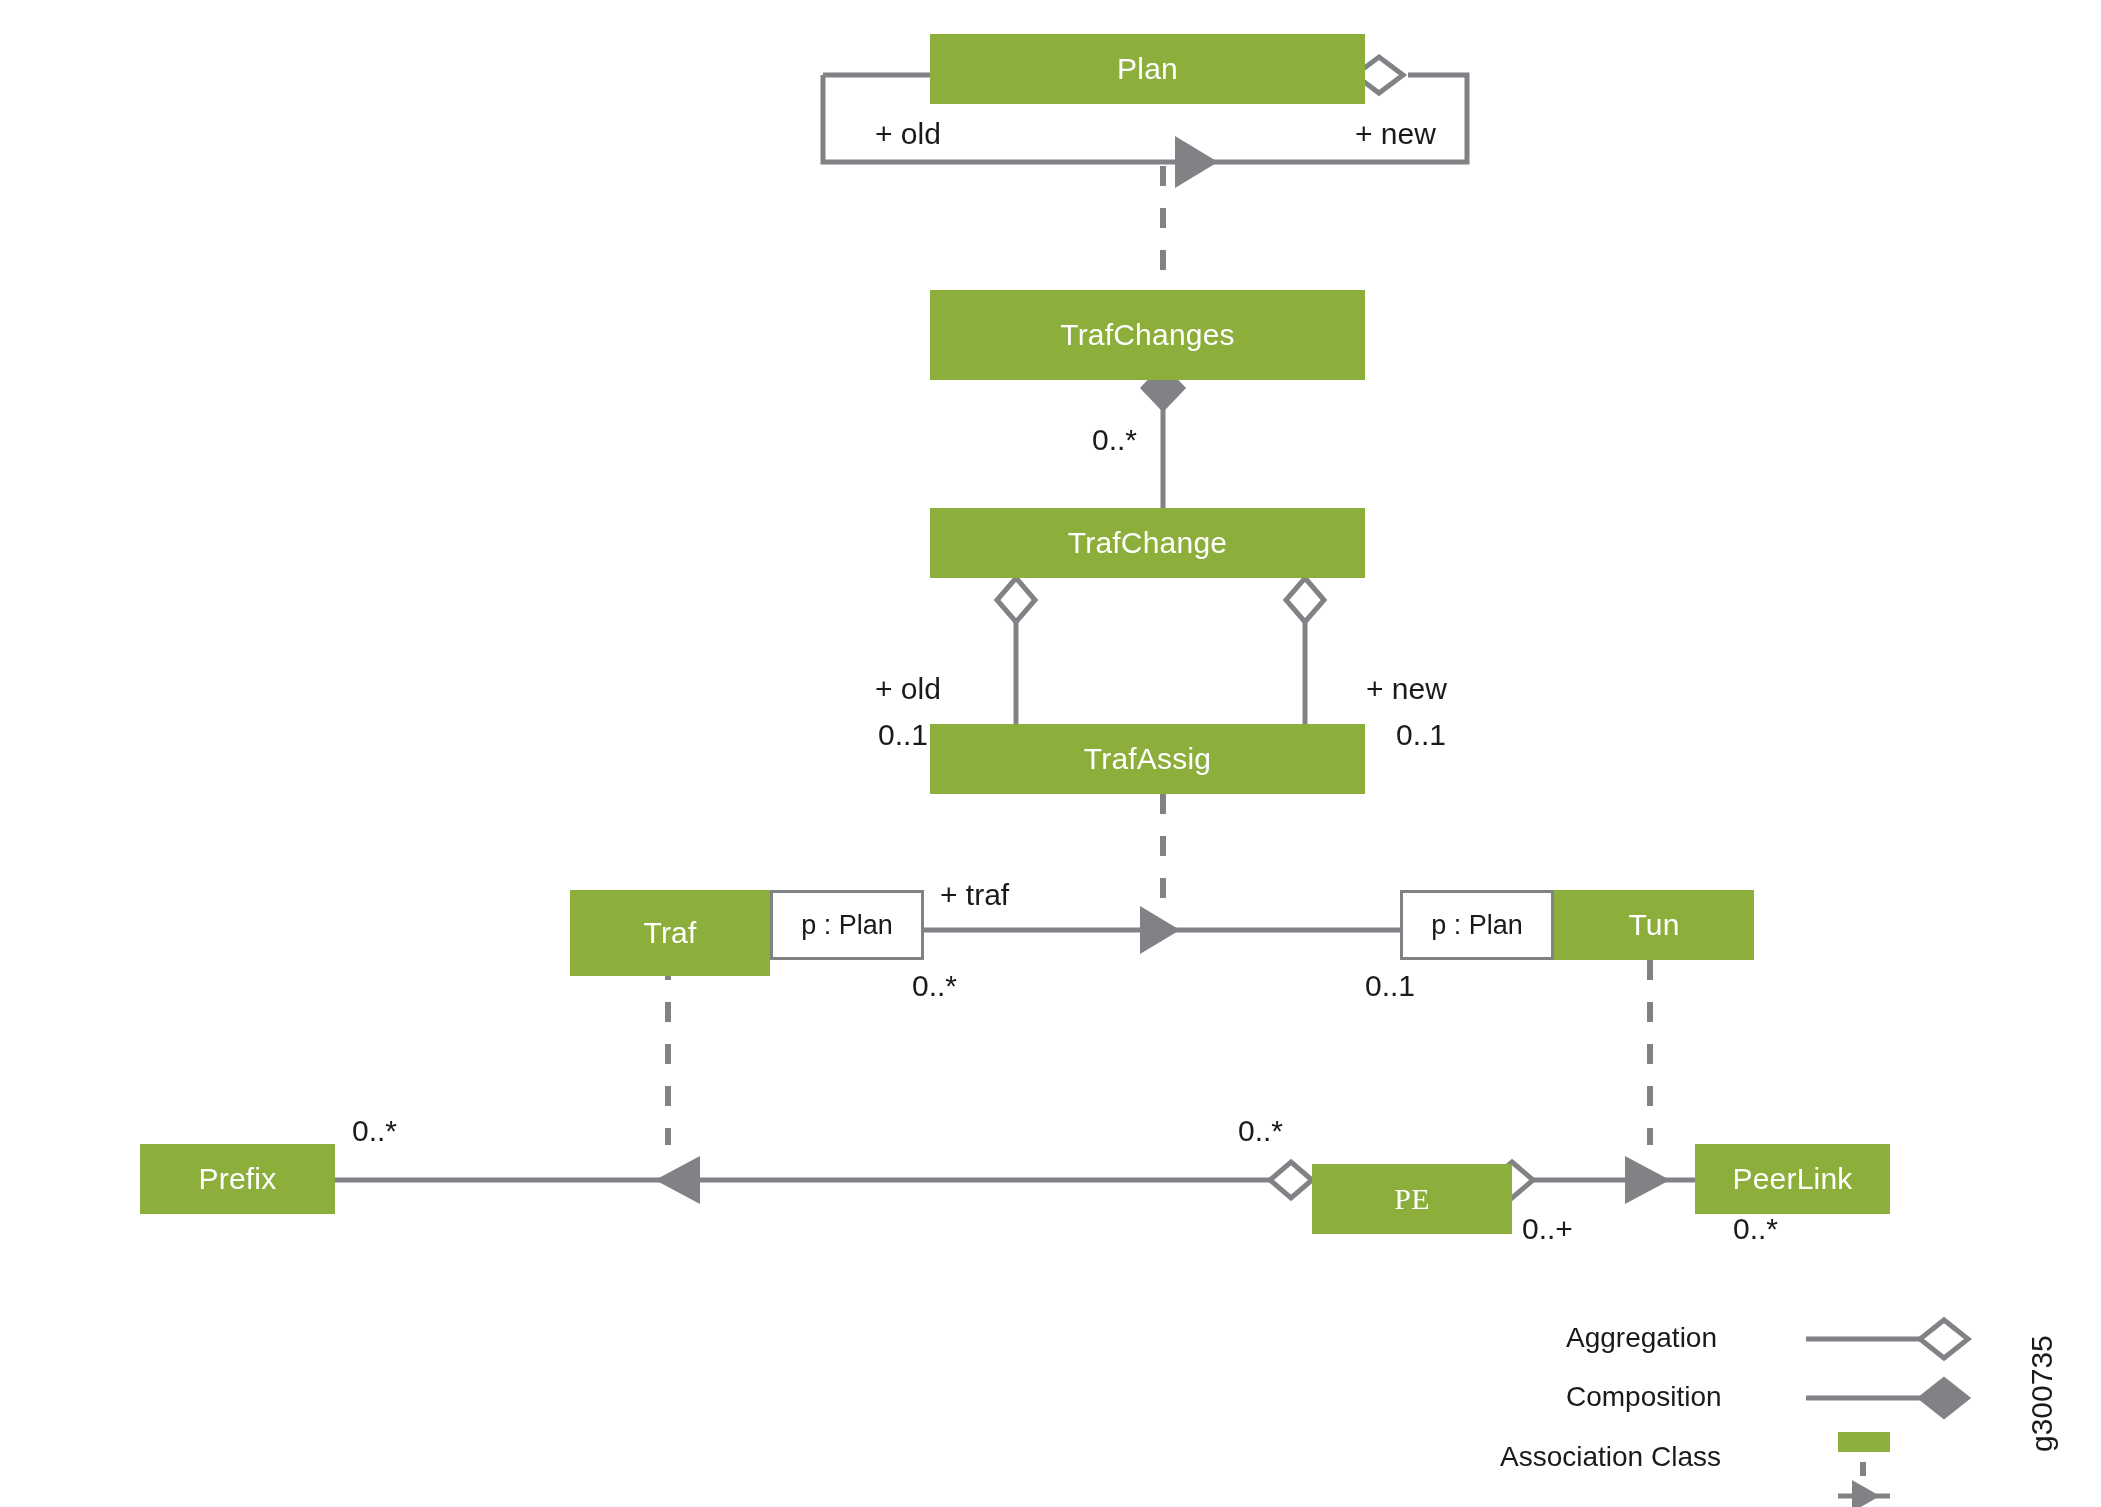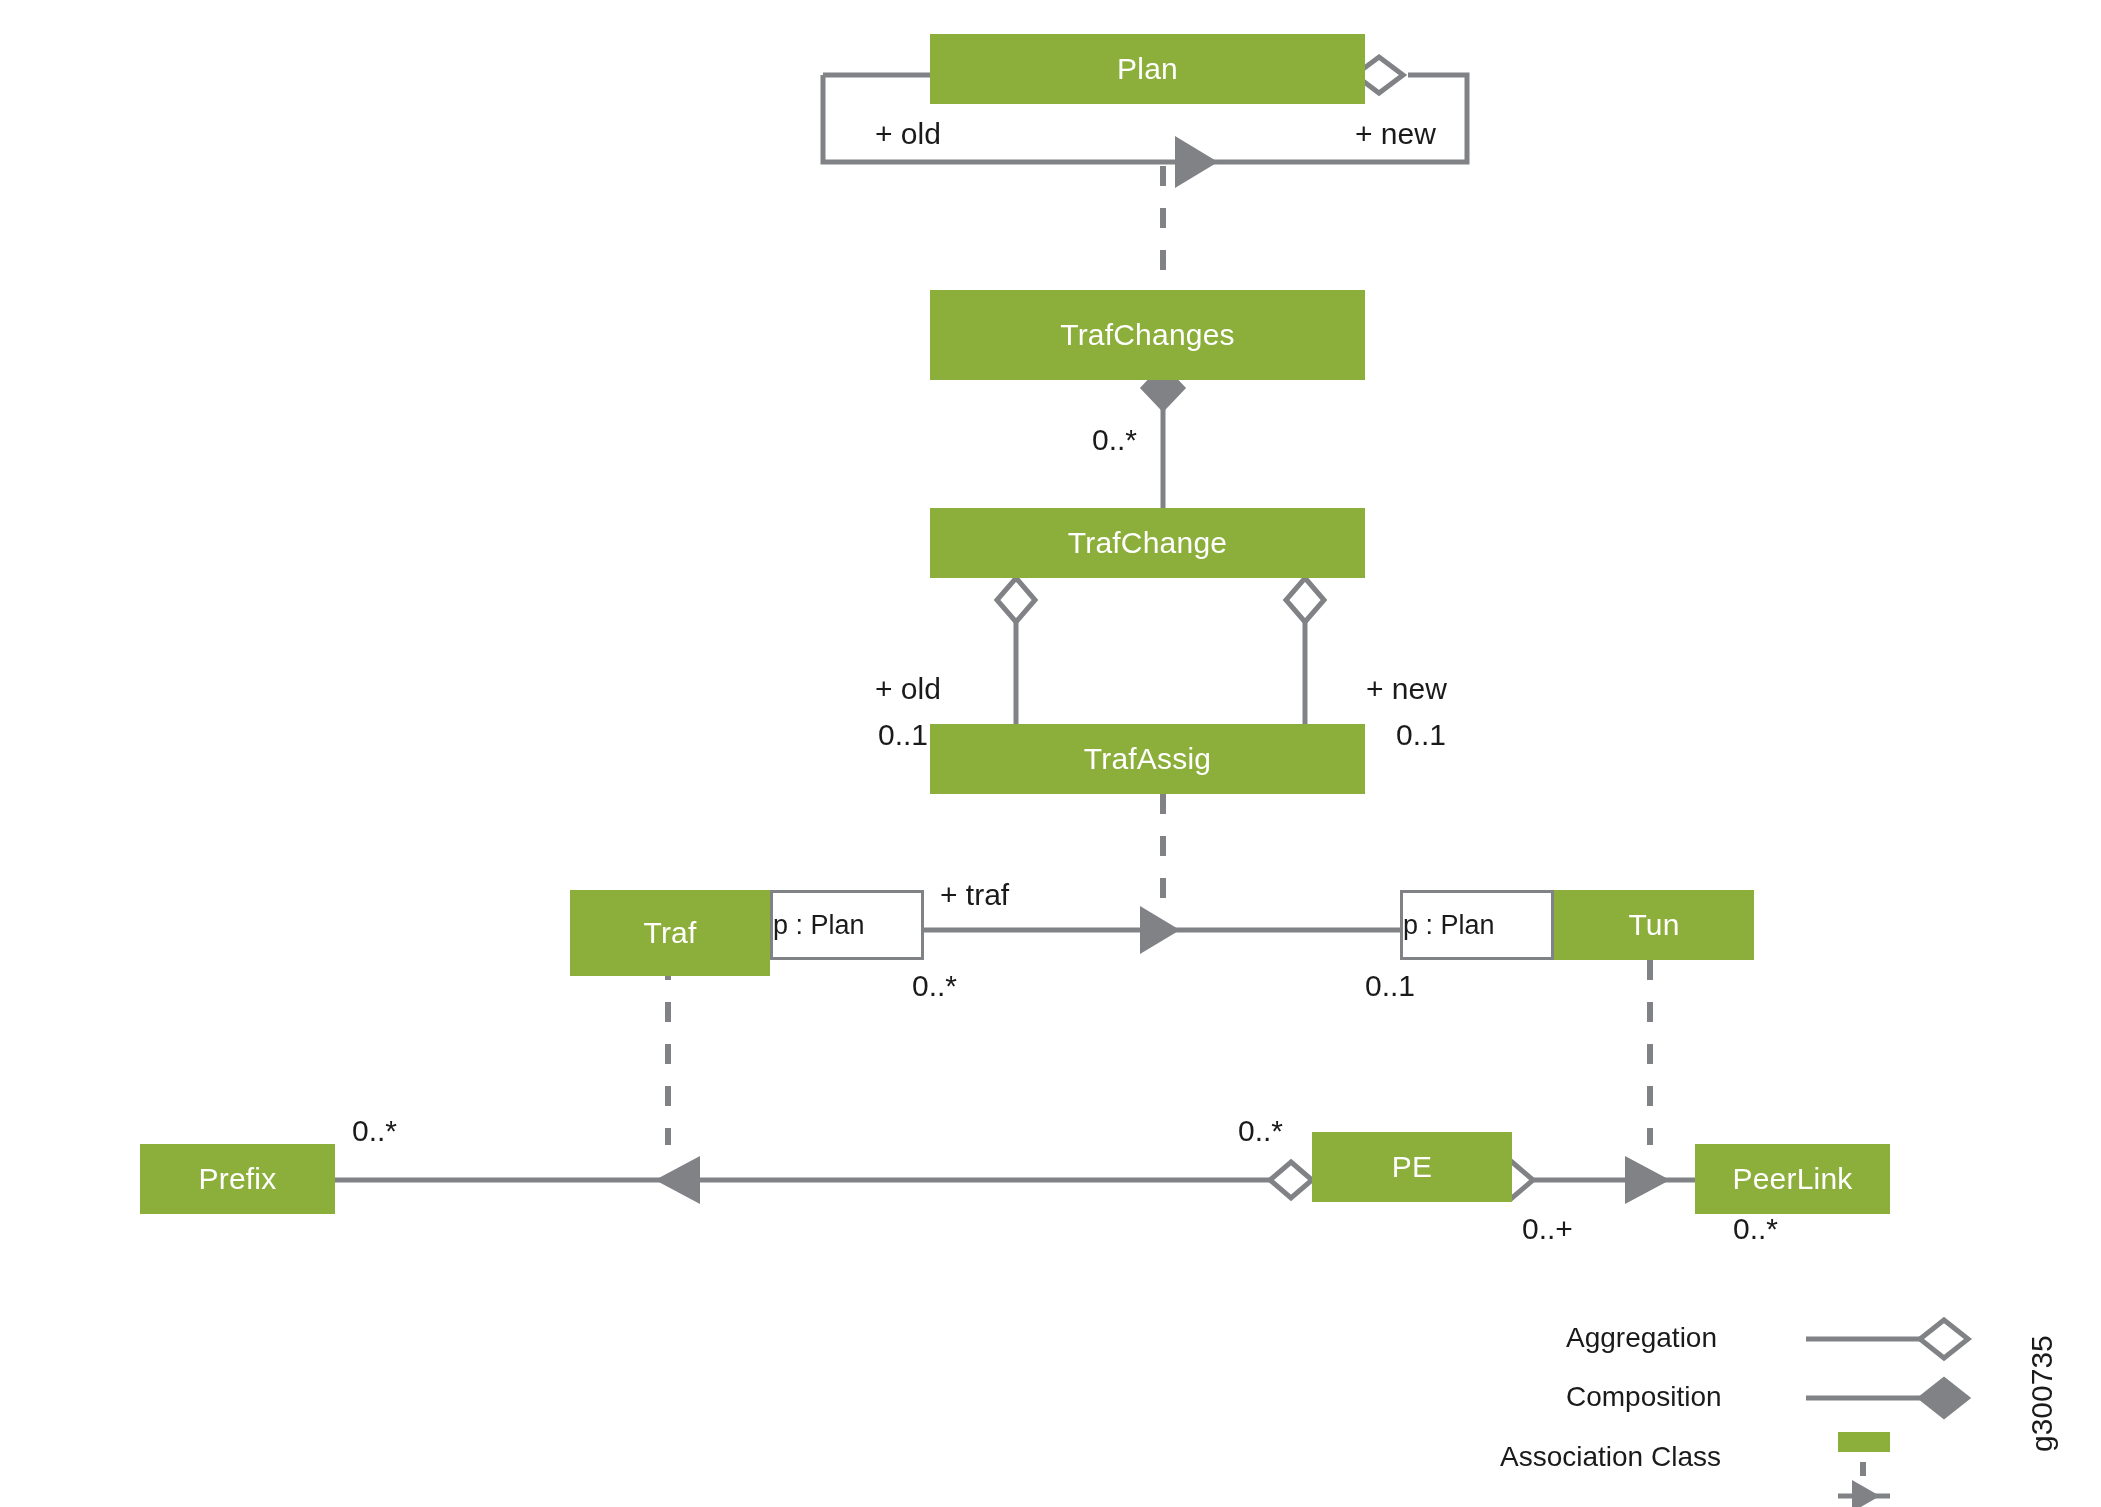--- a/index.html
+++ b/index.html
@@ -38,20 +38,21 @@
     letter-spacing: 0.2px;
     box-sizing: border-box;
   }
   .qual-box {
     position: absolute;
     background: #ffffff;
     border: 3px solid #808285;
     color: #1a1a1a;
     display: flex;
     align-items: center;
+    justify-content: center;
     font-size: 27px;
     font-family: "Liberation Sans", sans-serif;
     box-sizing: border-box;
   }
   .lbl {
     position: absolute;
     color: #1a1a1a;
     font-size: 30px;
     font-family: "Liberation Sans", sans-serif;
     white-space: nowrap;
@@ -159,21 +160,21 @@
     <span>p : Plan</span>
   </div>
   <div class="cls-box" style="left:1554px; top:890px; width:200px; height:70px;">
     <span>Tun</span>
   </div>
 
   <div class="cls-box" style="left:140px; top:1144px; width:195px; height:70px;">
     <span>Prefix</span>
   </div>
 
-  <div class="cls-box" style="left:1312px; top:1132px; width:200px; height:70px;">
+  <div class="cls-box" style="left:1312px; top:1164px; width:200px; height:70px;font-family:Liberation Serif, serif;">
     <span>PE</span>
   </div>
 
   <div class="cls-box" style="left:1695px; top:1144px; width:195px; height:70px;">
     <span>PeerLink</span>
   </div>
 
   <div class="lbl" style="left:875px; top:117px;">+ old</div>
   <div class="lbl" style="left:1355px; top:117px;">+ new</div>
 

